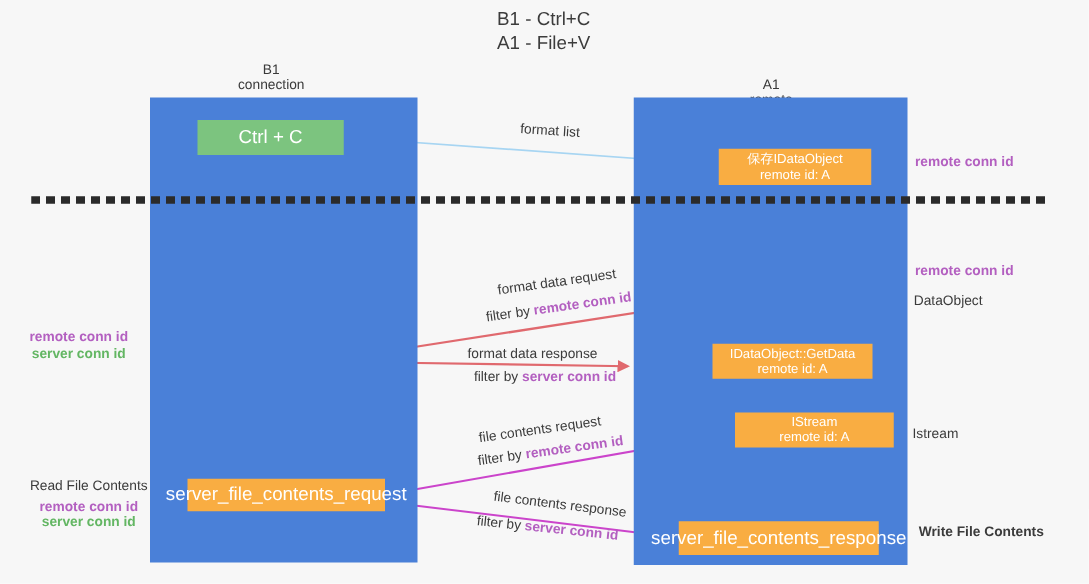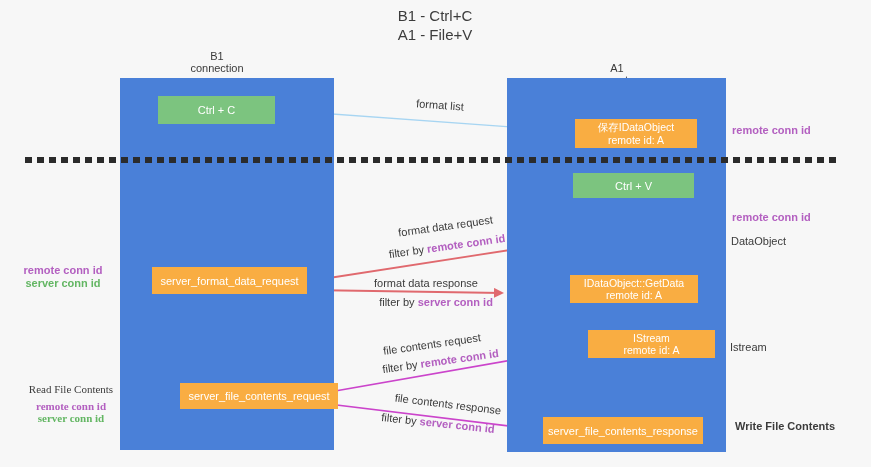--- a/index.html
+++ b/index.html
@@ -15,21 +15,21 @@
     color: var(--c-dark_text,#3c3c3c);
   }
   .colhdr {
     position:absolute; width:116px; text-align:center;
     font-size:11px; line-height:12px; color:#3a3a3a;
   }
   .col { position:absolute; background: var(--c-column_blue,#4a80d8); }
   .node {
     position:absolute; display:flex; flex-direction:column;
     align-items:center; justify-content:center;
-    color:#fff; text-align:center; font-size:11px; line-height:12px;
+    color:#fff; text-align:center; font-size:15px; line-height:12px;
   }
   .node.green  { background: var(--c-box_green,#7cc47f); }
   .node.orange { background: var(--c-box_orange,#f9ad42); }
   .node.two { font-size:10.5px; line-height:12.5px; }
   .lbl { position:absolute; font-size:11px; color:#3b3b3b; white-space:nowrap; }
   .lbl.center { text-align:center; }
   .bold-purple { color: var(--c-purple_text,#b35fc0); font-weight:bold; }
   .bold-green  { color: var(--c-green_text,#63b663);  font-weight:bold; }
   .sidegroup {
     position:absolute; text-align:center; font-size:11px;
@@ -99,40 +99,34 @@
 
   <div class="node green" style="left:158px; top:96px; width:117px; height:28px;">
     <span>Ctrl + C</span>
   </div>
 
   <div class="node orange two" style="left:575px; top:119px; width:122px; height:29px;">
     <span>保存IDataObject</span>
     <span>remote id: A</span>
   </div>
 
-  <div class="node green" style="left:573px; top:173px; width:121px; height:25px;">
-    <span>Ctrl + V</span>
-  </div>
 
   <div class="node orange two" style="left:570px; top:227px; width:128px; height:28px;margin-top:48px;">
     <span>IDataObject::GetData</span>
     <span>remote id: A</span>
   </div>
 
-  <div class="node orange" style="left:152px; top:267px; width:155px; height:27px;">
-    <span>server_format_data_request</span>
-  </div>
 
 
   <div class="node orange two" style="left:588px; top:330px; width:127px; height:28px;">
     <span>IStream</span>
     <span>remote id: A</span>
   </div>
 
-  <div class="node orange" style="left:150px; top:383px; width:158px; height:26px;margin-left:30px;">
+  <div class="node orange" style="left:150px; top:383px; width:158px; height:26px;">
     <span>server_file_contents_request</span>
   </div>
 
   <div class="node orange" style="left:543px; top:417px; width:160px; height:27px;">
     <span>server_file_contents_response</span>
   </div>
 
   <div class="lbl center" style="left:375px; top:99px; width:130px; transform:rotate(4deg);">format list</div>
 
   <div class="lbl center" style="left:388px; top:220px; width:115px; transform:rotate(-8deg);">format data request</div>
@@ -152,21 +146,21 @@
 
   <div class="lbl center" style="left:392px; top:398px; width:112px; transform:rotate(7deg);">file contents response</div>
   <div class="lbl center" style="left:378px; top:417px; width:120px; transform:rotate(6deg);">
     <span>filter by </span><span class="bold-purple">server conn id</span>
   </div>
 
   <div class="sidegroup" style="left:13px; top:264px; width:100px;">
     <div class="bold-purple">remote conn id</div>
     <div class="bold-green">server conn id</div>
   </div>
-  <div class="sidegroup" style="left:18px; top:383px; width:106px;font-family:Liberation Serif, serif;">
+  <div class="sidegroup" style="left:18px; top:383px; width:106px;">
     <div style="color:#3b3b3b; margin-bottom:4px;">Read File Contents</div>
     <div class="bold-purple">remote conn id</div>
     <div class="bold-green">server conn id</div>
   </div>
 
   <div class="lbl bold-purple" style="left:732px; top:124px;">remote conn id</div>
   <div class="lbl bold-purple" style="left:732px; top:211px;">remote conn id</div>
   <div class="lbl" style="left:731px; top:235px;">DataObject</div>
   <div class="lbl" style="left:730px; top:341px;">Istream</div>
   <div class="lbl" style="left:735px; top:420px;font-weight:bold;">Write File Contents</div>

